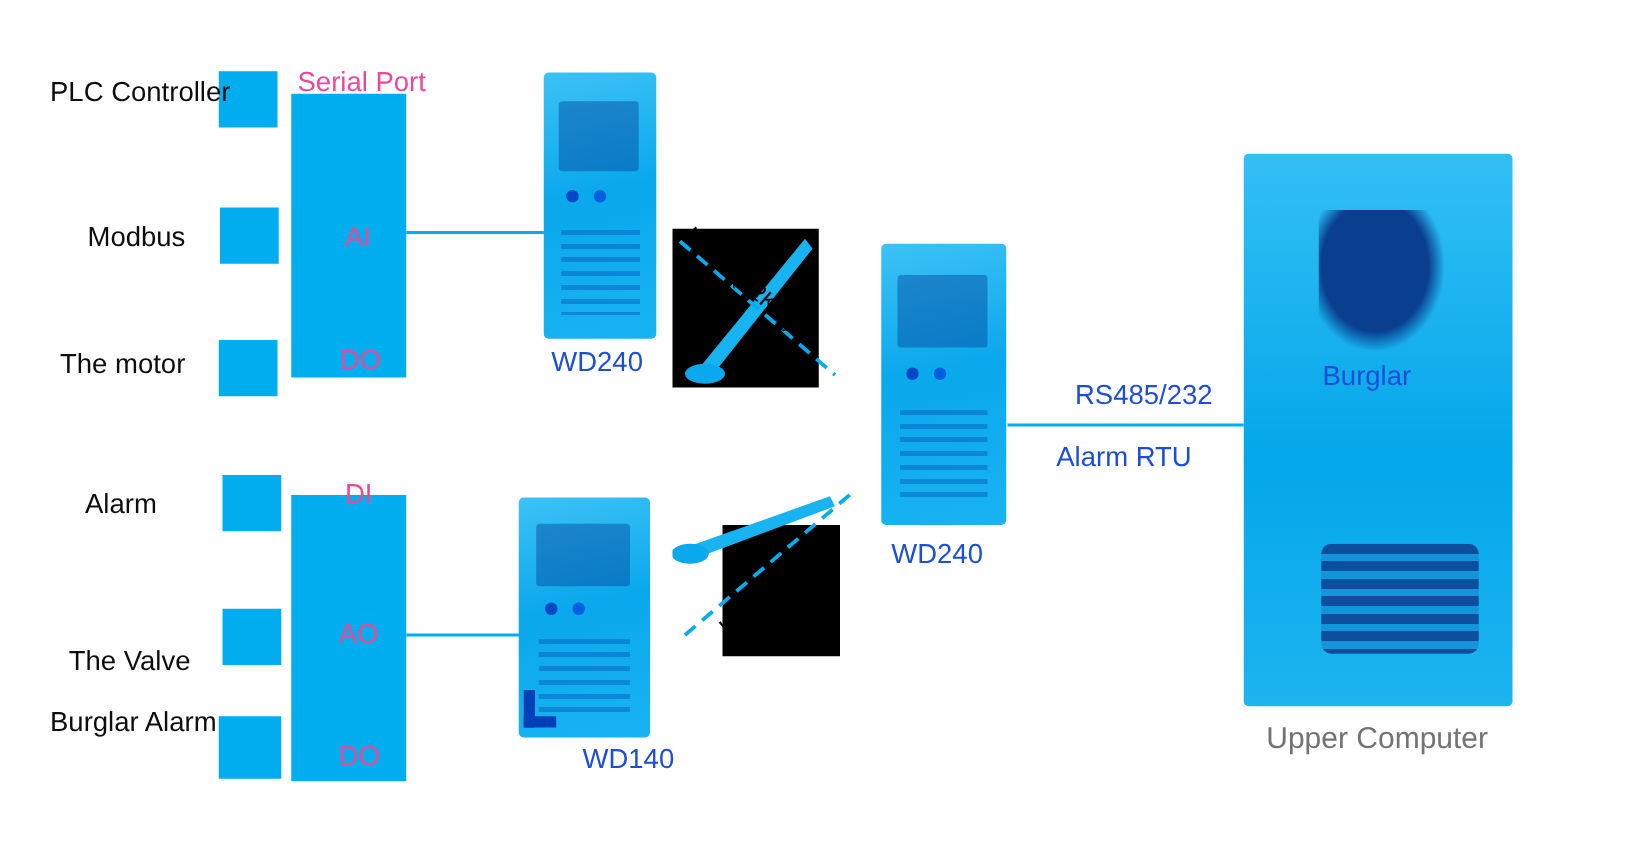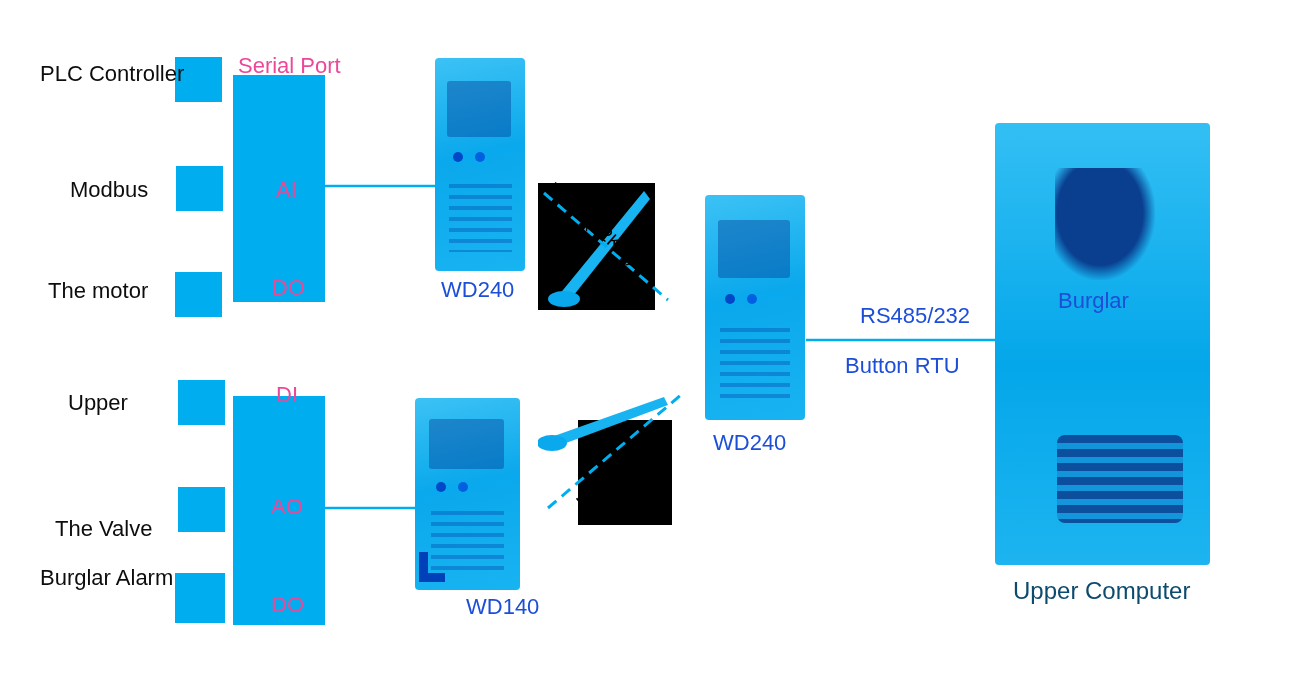--- a/index.html
+++ b/index.html
@@ -7,21 +7,21 @@
   .canvas { position:relative; width:1316px; height:674px; background:#ffffff; overflow:hidden;
             --accent:#00AEEF; }
 
   .dev-label { position:absolute; font-size:22px; color:#0d0d0d; white-space:nowrap; z-index:4; }
   .dev-sq    { position:absolute; width:47px; height:45px; background:var(--accent); z-index:2; }
 
   .module    { position:absolute; width:92px; background:var(--accent); z-index:1; }
   .port-label{ position:absolute; font-size:22px; color:#ec4899; white-space:nowrap; z-index:4; }
 
   .caption   { position:absolute; font-size:22px; color:#1d4ed8; white-space:nowrap; z-index:4; }
-  .caption-lg{ position:absolute; font-size:24px; color:#0c4a6e; white-space:nowrap; z-index:4; }
+  .caption-lg{ position:absolute; font-size:24px; color:#737373; white-space:nowrap; z-index:4; }
 
   .rot-label { position:absolute; font-size:19px; color:#000; white-space:nowrap;
                transform-origin:left top; z-index:5; }
 
   .photo { position:absolute; z-index:1; border-radius:4px; overflow:hidden; }
   .radio { background:linear-gradient(168deg,#3cc2f5 0%, #0aa8ec 45%, #18b3f1 100%); }
   .radio-screen { position:absolute; left:13%; top:11%; width:72%; height:26%;
                   background:rgba(0,48,140,0.38); border-radius:3px; }
   .radio-slots  { position:absolute; left:15%; bottom:9%; width:70%; height:32%;
                   background:repeating-linear-gradient(180deg, rgba(0,62,165,0.35) 0 4px, rgba(255,255,255,0) 4px 11px); }
@@ -78,21 +78,21 @@
 
   <div class="antenna-wrap" style="left:538px;top:183px;width:117px;height:127px">
     <div class="antenna-box" style="left:0;top:0;width:117px;height:127px"></div>
     <svg class="antenna-svg" width="117" height="127">
       <polygon points="16,118 106,8 112,16 28,122" fill="#17b4f1"></polygon>
       <ellipse cx="26" cy="116" rx="16" ry="8" fill="#0aa8ec"></ellipse>
     </svg>
   </div>
   <div class="rot-label" style="left:557px;top:178px;transform:rotate(41deg)">LORA(12KM)</div>
 
-  <div class="dev-label" style="left:68px;top:390px">Upper</div>
+  <div class="dev-label" style="left:68px;top:390px">Alarm</div>
   <div class="dev-sq" style="left:178px;top:380px"></div>
 
   <div class="dev-label" style="left:55px;top:516px">The Valve</div>
   <div class="dev-sq" style="left:178px;top:487px"></div>
 
   <div class="dev-label" style="left:40px;top:565px">Burglar Alarm</div>
   <div class="dev-sq" style="left:175px;top:573px;width:50px;height:50px"></div>
 
   <div class="module" style="left:233px;top:396px;height:229px"></div>
   <div class="port-label" style="left:276px;top:382px">DI</div>
@@ -117,21 +117,21 @@
   <div class="rot-label" style="left:572px;top:497px;transform:rotate(-41deg)">LORA(12KM)</div>
 
   <div class="photo radio" style="left:705px;top:195px;width:100px;height:225px">
     <div class="radio-screen"></div>
     <div class="radio-led"></div>
     <div class="radio-slots"></div>
   </div>
   <div class="caption" style="left:713px;top:430px">WD240</div>
 
   <div class="caption" style="left:860px;top:303px">RS485/232</div>
-  <div class="caption" style="left:845px;top:353px">Button RTU</div>
+  <div class="caption" style="left:845px;top:353px">Alarm RTU</div>
 
   <div class="photo computer" style="left:995px;top:123px;width:215px;height:442px">
     <div class="computer-logo"></div>
     <div class="computer-keyboard"></div>
   </div>
   <div class="caption" style="left:1058px;top:288px">Burglar</div>
   <div class="caption-lg" style="left:1013px;top:577px">Upper Computer</div>
 
 </div>
 

